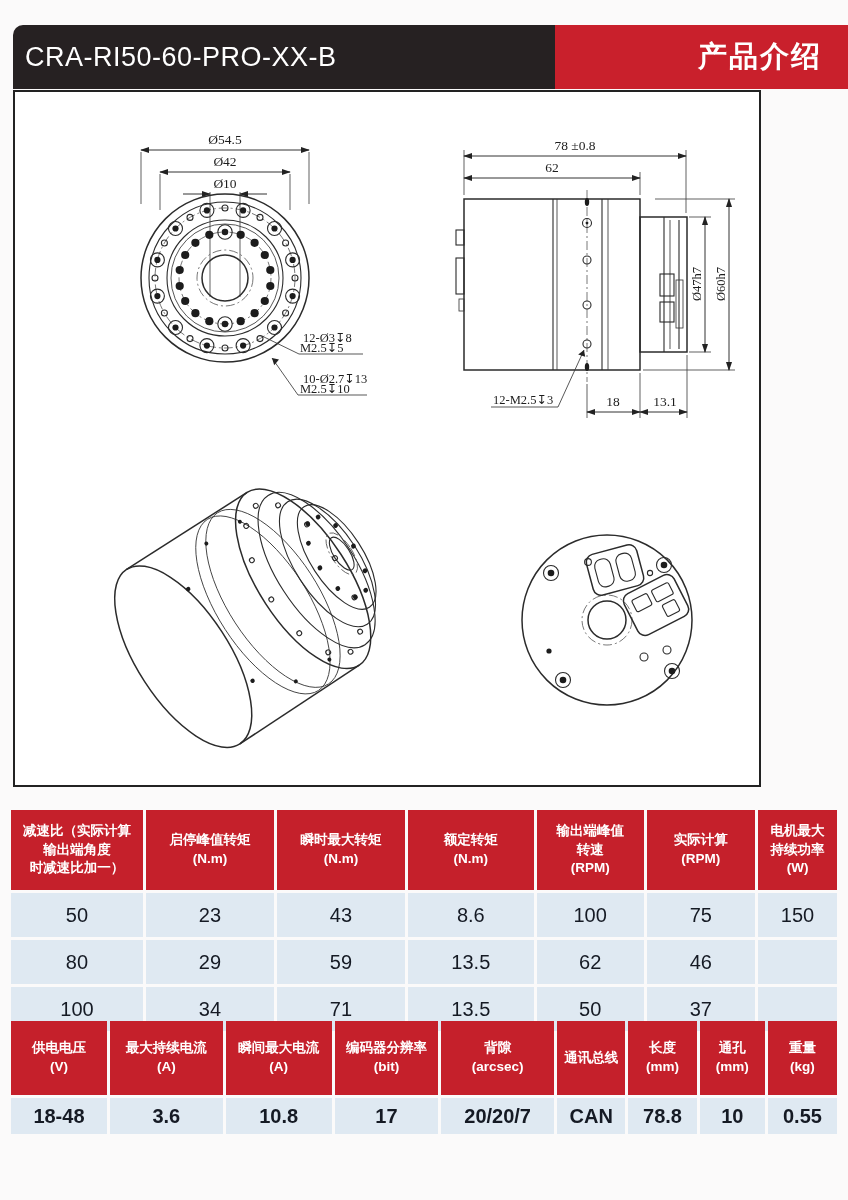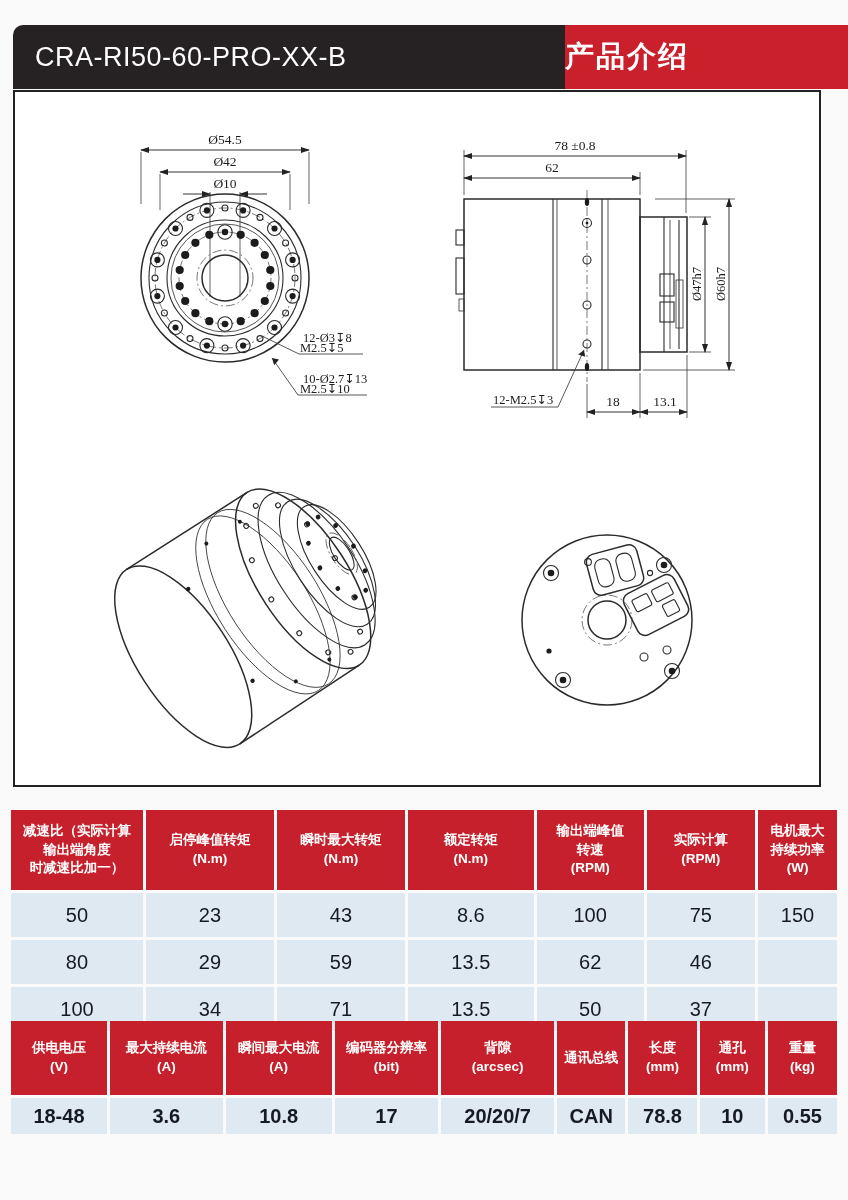--- a/index.html
+++ b/index.html
@@ -14,31 +14,31 @@
 
   
   .title-bar{
     position:absolute;left:13px;top:25px;right:0;height:64px;
     display:flex;align-items:stretch;
   }
   .title-black{
     flex:0 0 530px;background:#262122;color:#fff;
     border-top-left-radius:10px;
     display:flex;align-items:center;
-    padding-left:22px;font-size:27px;font-weight:500;letter-spacing:.5px;
+    padding-left:12px;font-size:27px;font-weight:500;letter-spacing:.5px;
   }
   .title-red{
     flex:1;background:#c9202c;color:#fff;
-    display:flex;align-items:center;justify-content:flex-start;
+    display:flex;align-items:center;justify-content:flex-end;
     padding-right:26px;font-size:29px;font-weight:700;letter-spacing:2px;
   }
 
   
   .drawing-panel{
-    position:absolute;left:13px;top:90px;width:808px;height:697px;
+    position:absolute;left:13px;top:90px;width:748px;height:697px;
     background:#fff;border:2px solid #222;box-sizing:border-box;
   }
   svg text{font-family:"Liberation Serif", serif;fill:#1d1d1d;}
   .dim{font-size:13.5px;}
   .dimsm{font-size:12.5px;}
   .part{stroke:#2b2b2b;stroke-width:1.5;fill:none;}
   .med{stroke:#2b2b2b;stroke-width:1.1;fill:none;}
   .thin{stroke:#3a3a3a;stroke-width:.85;fill:none;}
   .cl{stroke:#555;stroke-width:.8;fill:none;stroke-dasharray:9 3 2 3;}
   .dimline{stroke:#333;stroke-width:1;fill:none;}

